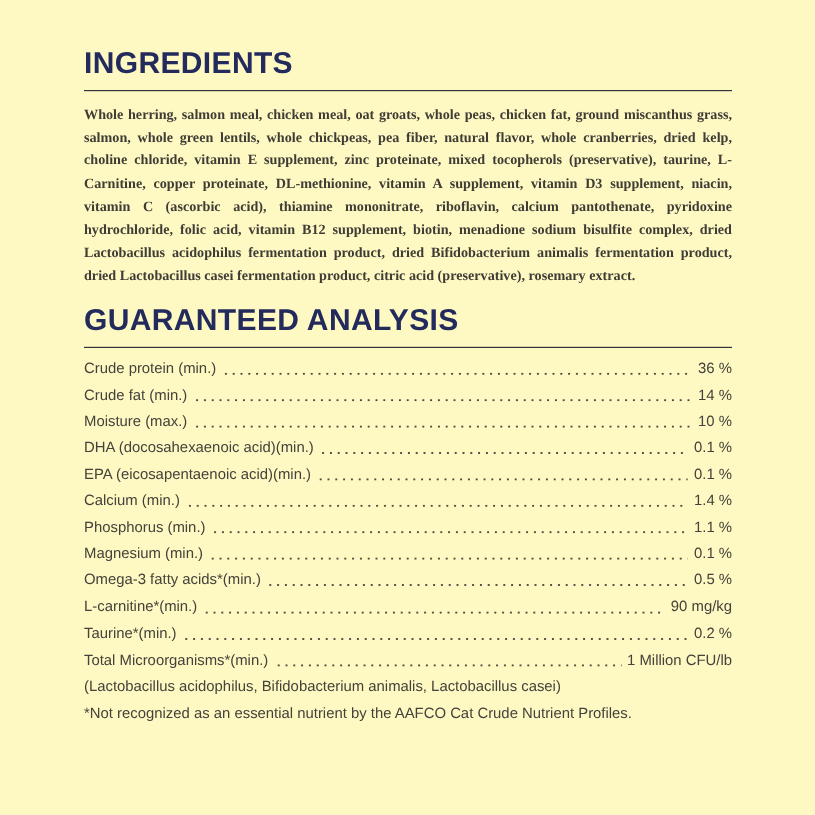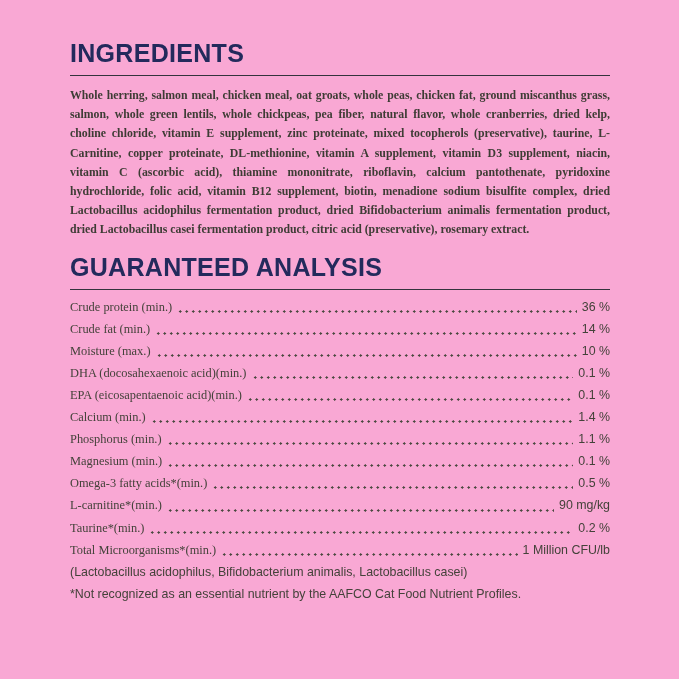--- a/index.html
+++ b/index.html
@@ -3,21 +3,21 @@
 <meta charset="utf-8">
 <style>
   html, body {
     margin: 0;
     padding: 0;
   }
   .page {
     position: relative;
     width: 679px;
     height: 679px;
-    background: #f9a8d4;
+    background: #fef9c3;
     font-family: "Liberation Sans", "DejaVu Sans", sans-serif;
     color: #403E37;
     overflow: hidden;
     box-sizing: border-box;
   }
   .content {
     padding: 40px 69px 0 70px;
   }
   .section-title {
     margin: 0;
@@ -51,21 +51,20 @@
     display: flex;
     align-items: baseline;
     font-size: 12.4px;
     line-height: 22.1px;
     height: 22.1px;
     color: #44423A;
   }
   .ga-label {
     white-space: nowrap;
     flex: 0 0 auto;
-    font-family: Liberation Serif, serif;
   }
   .ga-leader {
     flex: 1 1 auto;
     align-self: stretch;
     margin: 0 5px 0 5px;
     background-image: radial-gradient(circle, #4A483F 1px, rgba(0,0,0,0) 1.2px);
     background-size: 6.5px 3px;
     background-repeat: repeat-x;
     background-position: left bottom 5px;
   }
@@ -151,17 +150,17 @@
         <span class="ga-leader"></span>
         <span class="ga-value">0.2 %</span>
       </div>
       <div class="ga-row">
         <span class="ga-label">Total Microorganisms*(min.)</span>
         <span class="ga-leader"></span>
         <span class="ga-value">1 Million CFU/lb</span>
       </div>
 
       <div class="ga-subnote">(Lactobacillus acidophilus, Bifidobacterium animalis, Lactobacillus casei)</div>
-      <div class="ga-footnote">*Not recognized as an essential nutrient by the AAFCO Cat Food Nutrient Profiles.</div>
+      <div class="ga-footnote">*Not recognized as an essential nutrient by the AAFCO Cat Crude Nutrient Profiles.</div>
     </div>
 
   </div>
 </div>
 
 </body></html>

